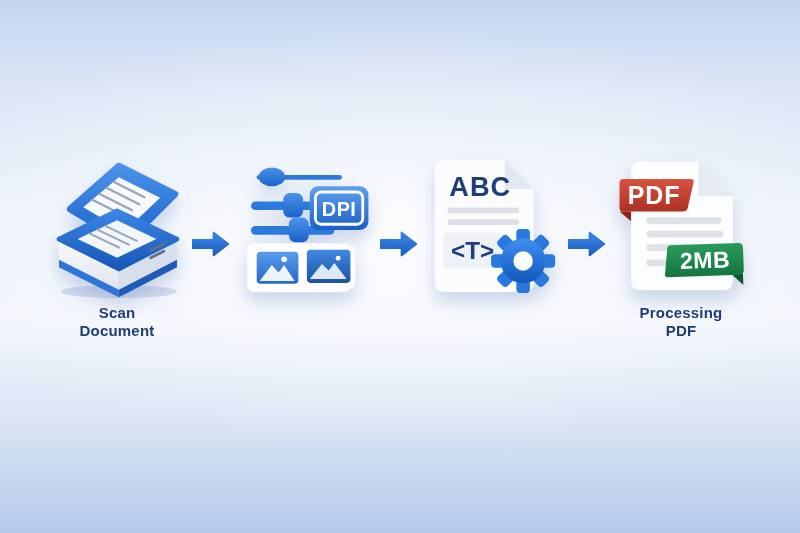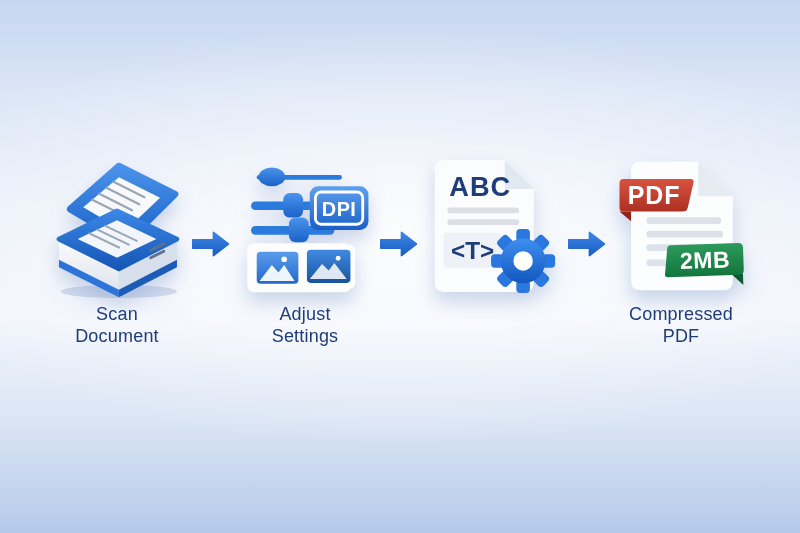--- a/index.html
+++ b/index.html
@@ -16,21 +16,21 @@
   .flow {
     position: absolute; left: 42px; top: 150px; width: 716px;
     display: flex; align-items: flex-start;
   }
   .step { width: 150px; display: flex; flex-direction: column; align-items: center; }
   .icon-area { height: 150px; display: flex; align-items: center; justify-content: center; }
   .icon-area svg { filter: drop-shadow(0 10px 9px rgba(96,128,190,0.30)); }
   .arrow { width: 38px; margin-top: 78px; display: flex; justify-content: center; }
   .label {
     margin-top: 4px; text-align: center; white-space: pre-line;
-    font-size: 18px; font-weight: normal; line-height: 1.22;
+    font-size: 15px; font-weight: bold; line-height: 1.22;
     color: #1e3c78; letter-spacing: 0.2px;
   }
   svg text { font-family: "Liberation Sans", sans-serif; font-weight: bold; }
 </style>
 </head>
 <body>
 
 <div class="canvas">
   <div class="flow">
 
@@ -134,22 +134,20 @@
           <rect x="14" y="86" width="110" height="52" rx="8" fill="#fdfdfe"></rect>
           <rect x="24" y="95" width="44" height="34" rx="4" fill="url(#thumb1g)"></rect>
           <path d="M27 126 L40 109 L47 117 L53 109 L64 126 Z" fill="#ffffff" opacity="0.92"></path>
           <circle cx="53" cy="103" r="3" fill="#ffffff"></circle>
           <rect x="72" y="88" width="56" height="46" rx="6" fill="#ffffff"></rect>
           <rect x="77" y="93" width="46" height="35" rx="4" fill="url(#thumb2g)"></rect>
           <path d="M80 124 L93 108 L100 115 L106 107 L119 124 Z" fill="#ffffff" opacity="0.85"></path>
           <circle cx="110" cy="102" r="2.6" fill="#ffffff"></circle>
         </svg>
       </div>
-      <div class="label">Adjust
-Settings</div>
     </div>
 
     <div class="arrow">
       <svg width="46" height="32" viewBox="0 0 46 32">
         <defs>
             <linearGradient id="ag2" x1="0" y1="0" x2="0" y2="1">
           <stop offset="0" stop-color="#3c86e6"></stop>
               <stop offset="1" stop-color="#1a5ec2"></stop>
         </linearGradient>
           </defs>
@@ -231,18 +229,18 @@
           <path d="M16 28 H86 Q90 28 89 32 L83 58 Q82 62 78 62 H16 Q12 62 12 58 V32 Q12 28 16 28 Z" fill="url(#redg)"></path>
           <text x="48" y="54" text-anchor="middle" font-size="26" fill="#ffffff" letter-spacing="1">PDF</text>
 
           <g transform="rotate(-2 100 113)">
             <path d="M140 128 L140 140 L128 128 Z" fill="#0c5a30"></path>
             <path d="M66 96 H136 Q141 96 141 101 V124 Q141 129 136 129 H62 Q58 129 59 125 L62 100 Q62 96 66 96 Z" fill="url(#greeng)"></path>
             <text x="101" y="121" text-anchor="middle" font-size="24" fill="#ffffff" letter-spacing="0.5">2MB</text>
           </g>
         </svg>
       </div>
-      <div class="label">Compressed
+      <div class="label">Processing
 PDF</div>
     </div>
 
   </div>
 </div>
 
 </body></html>

